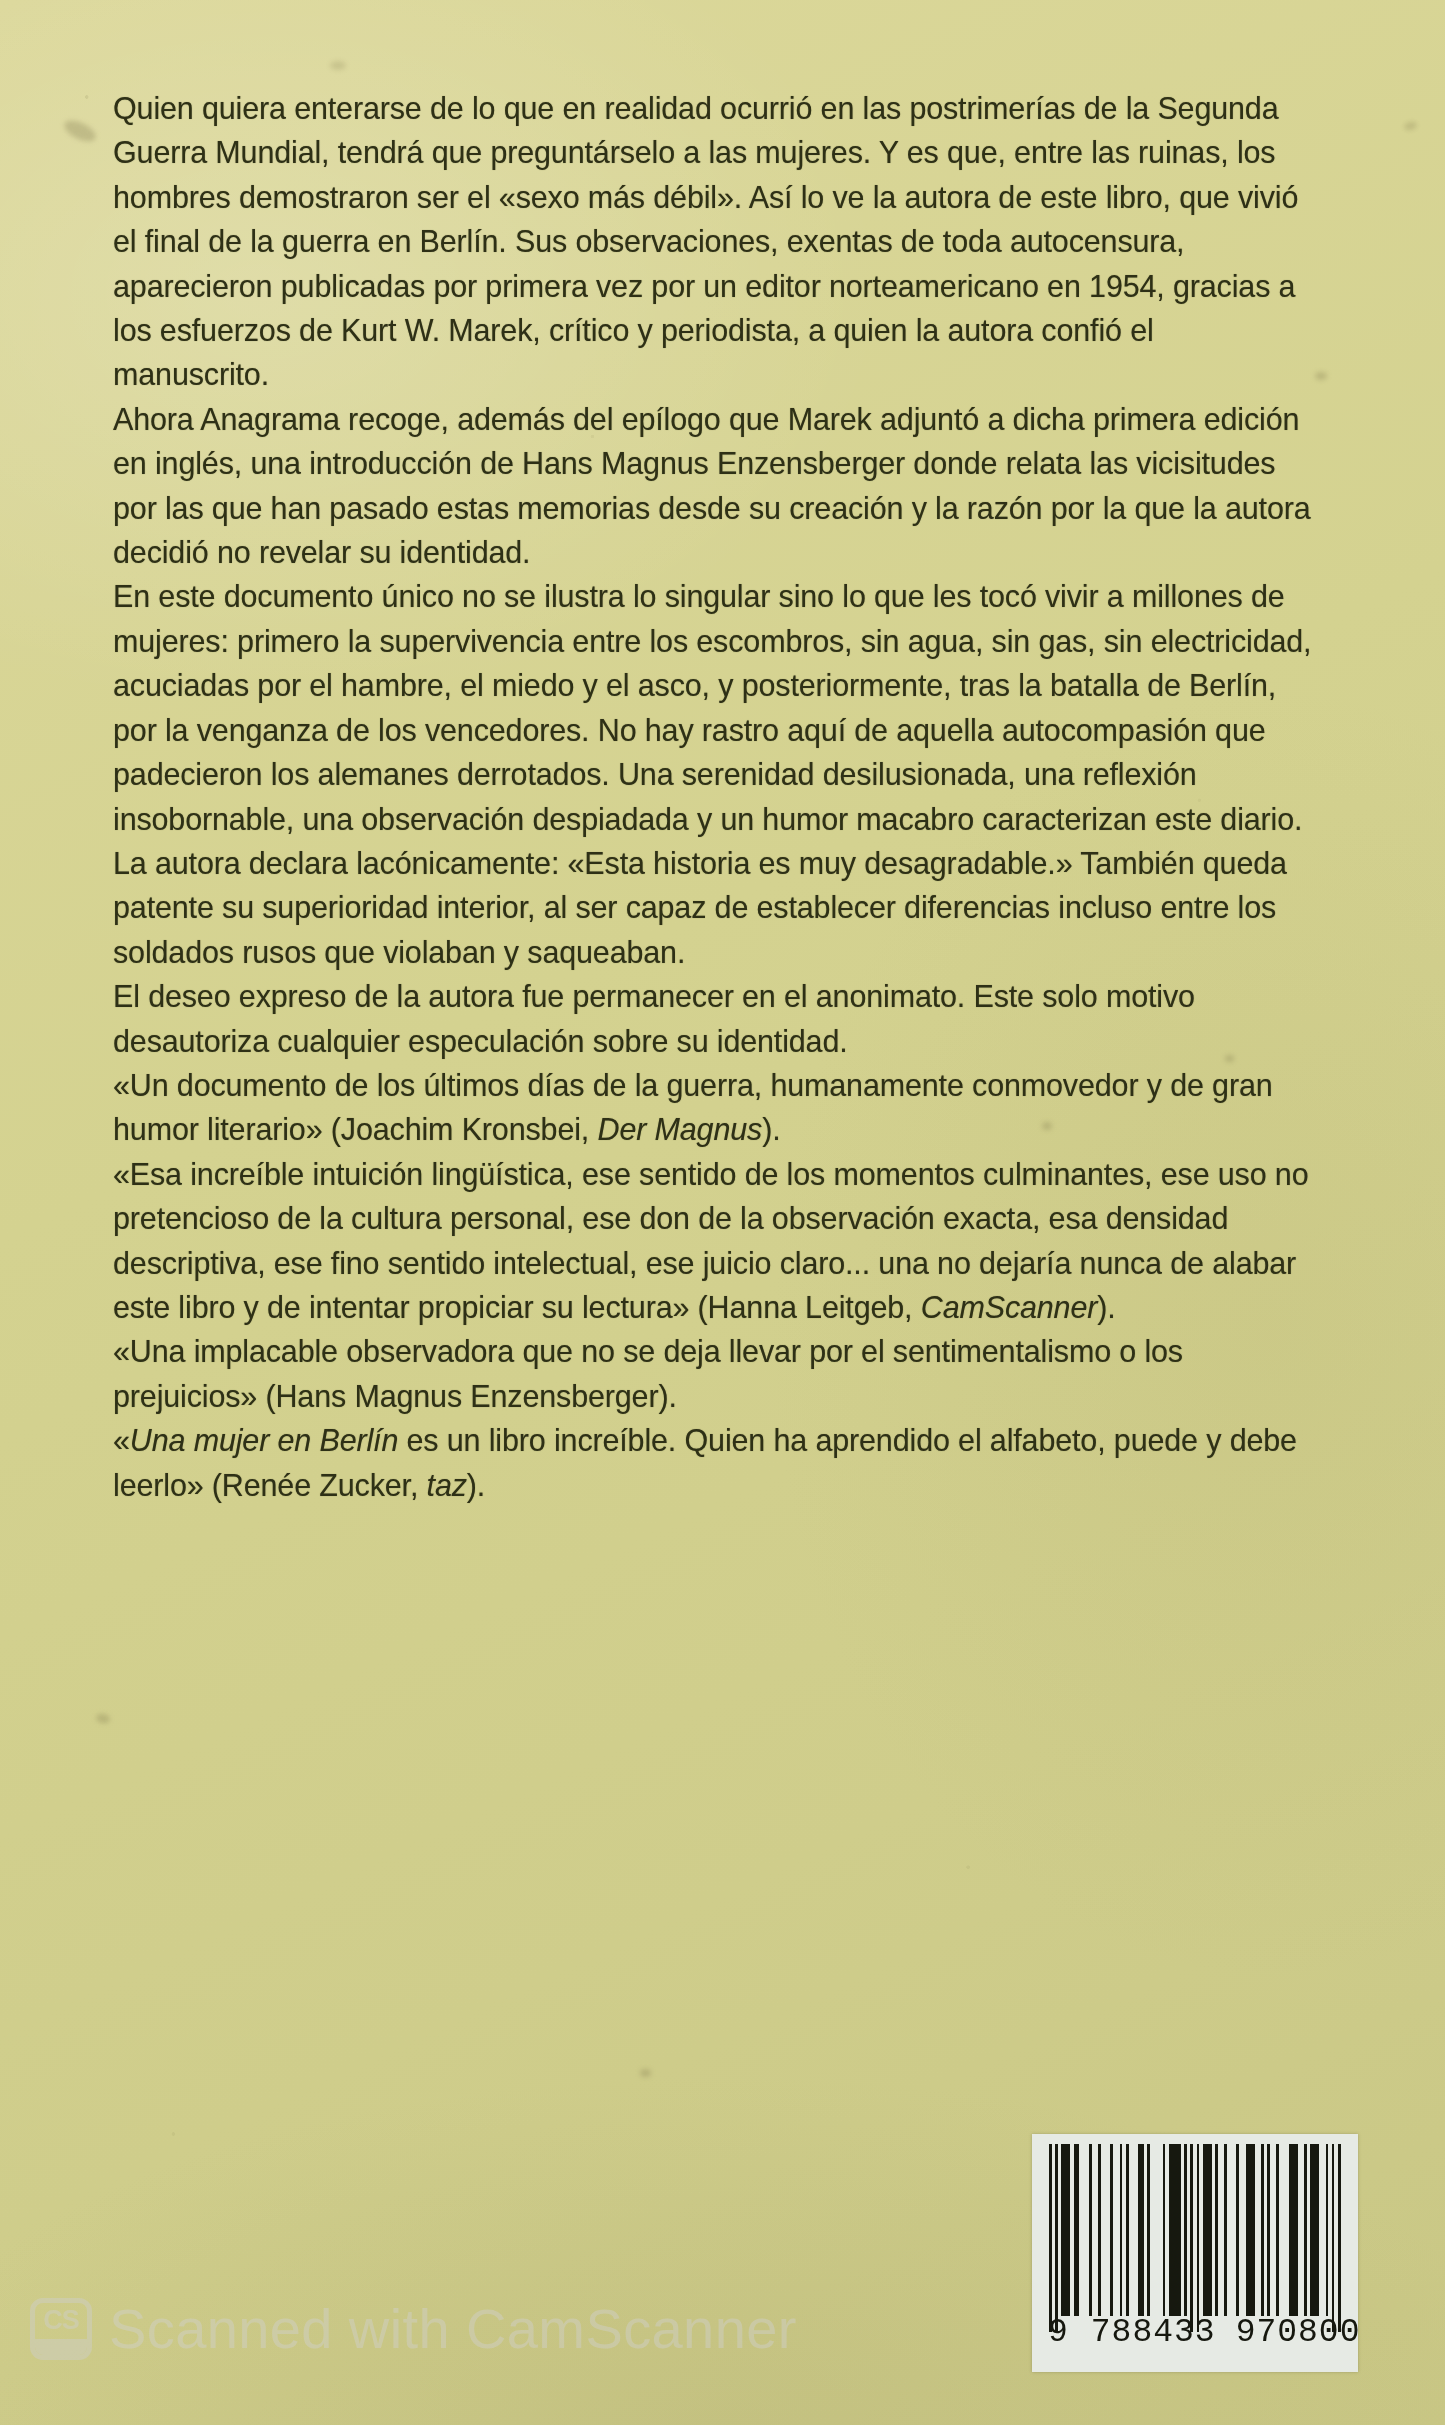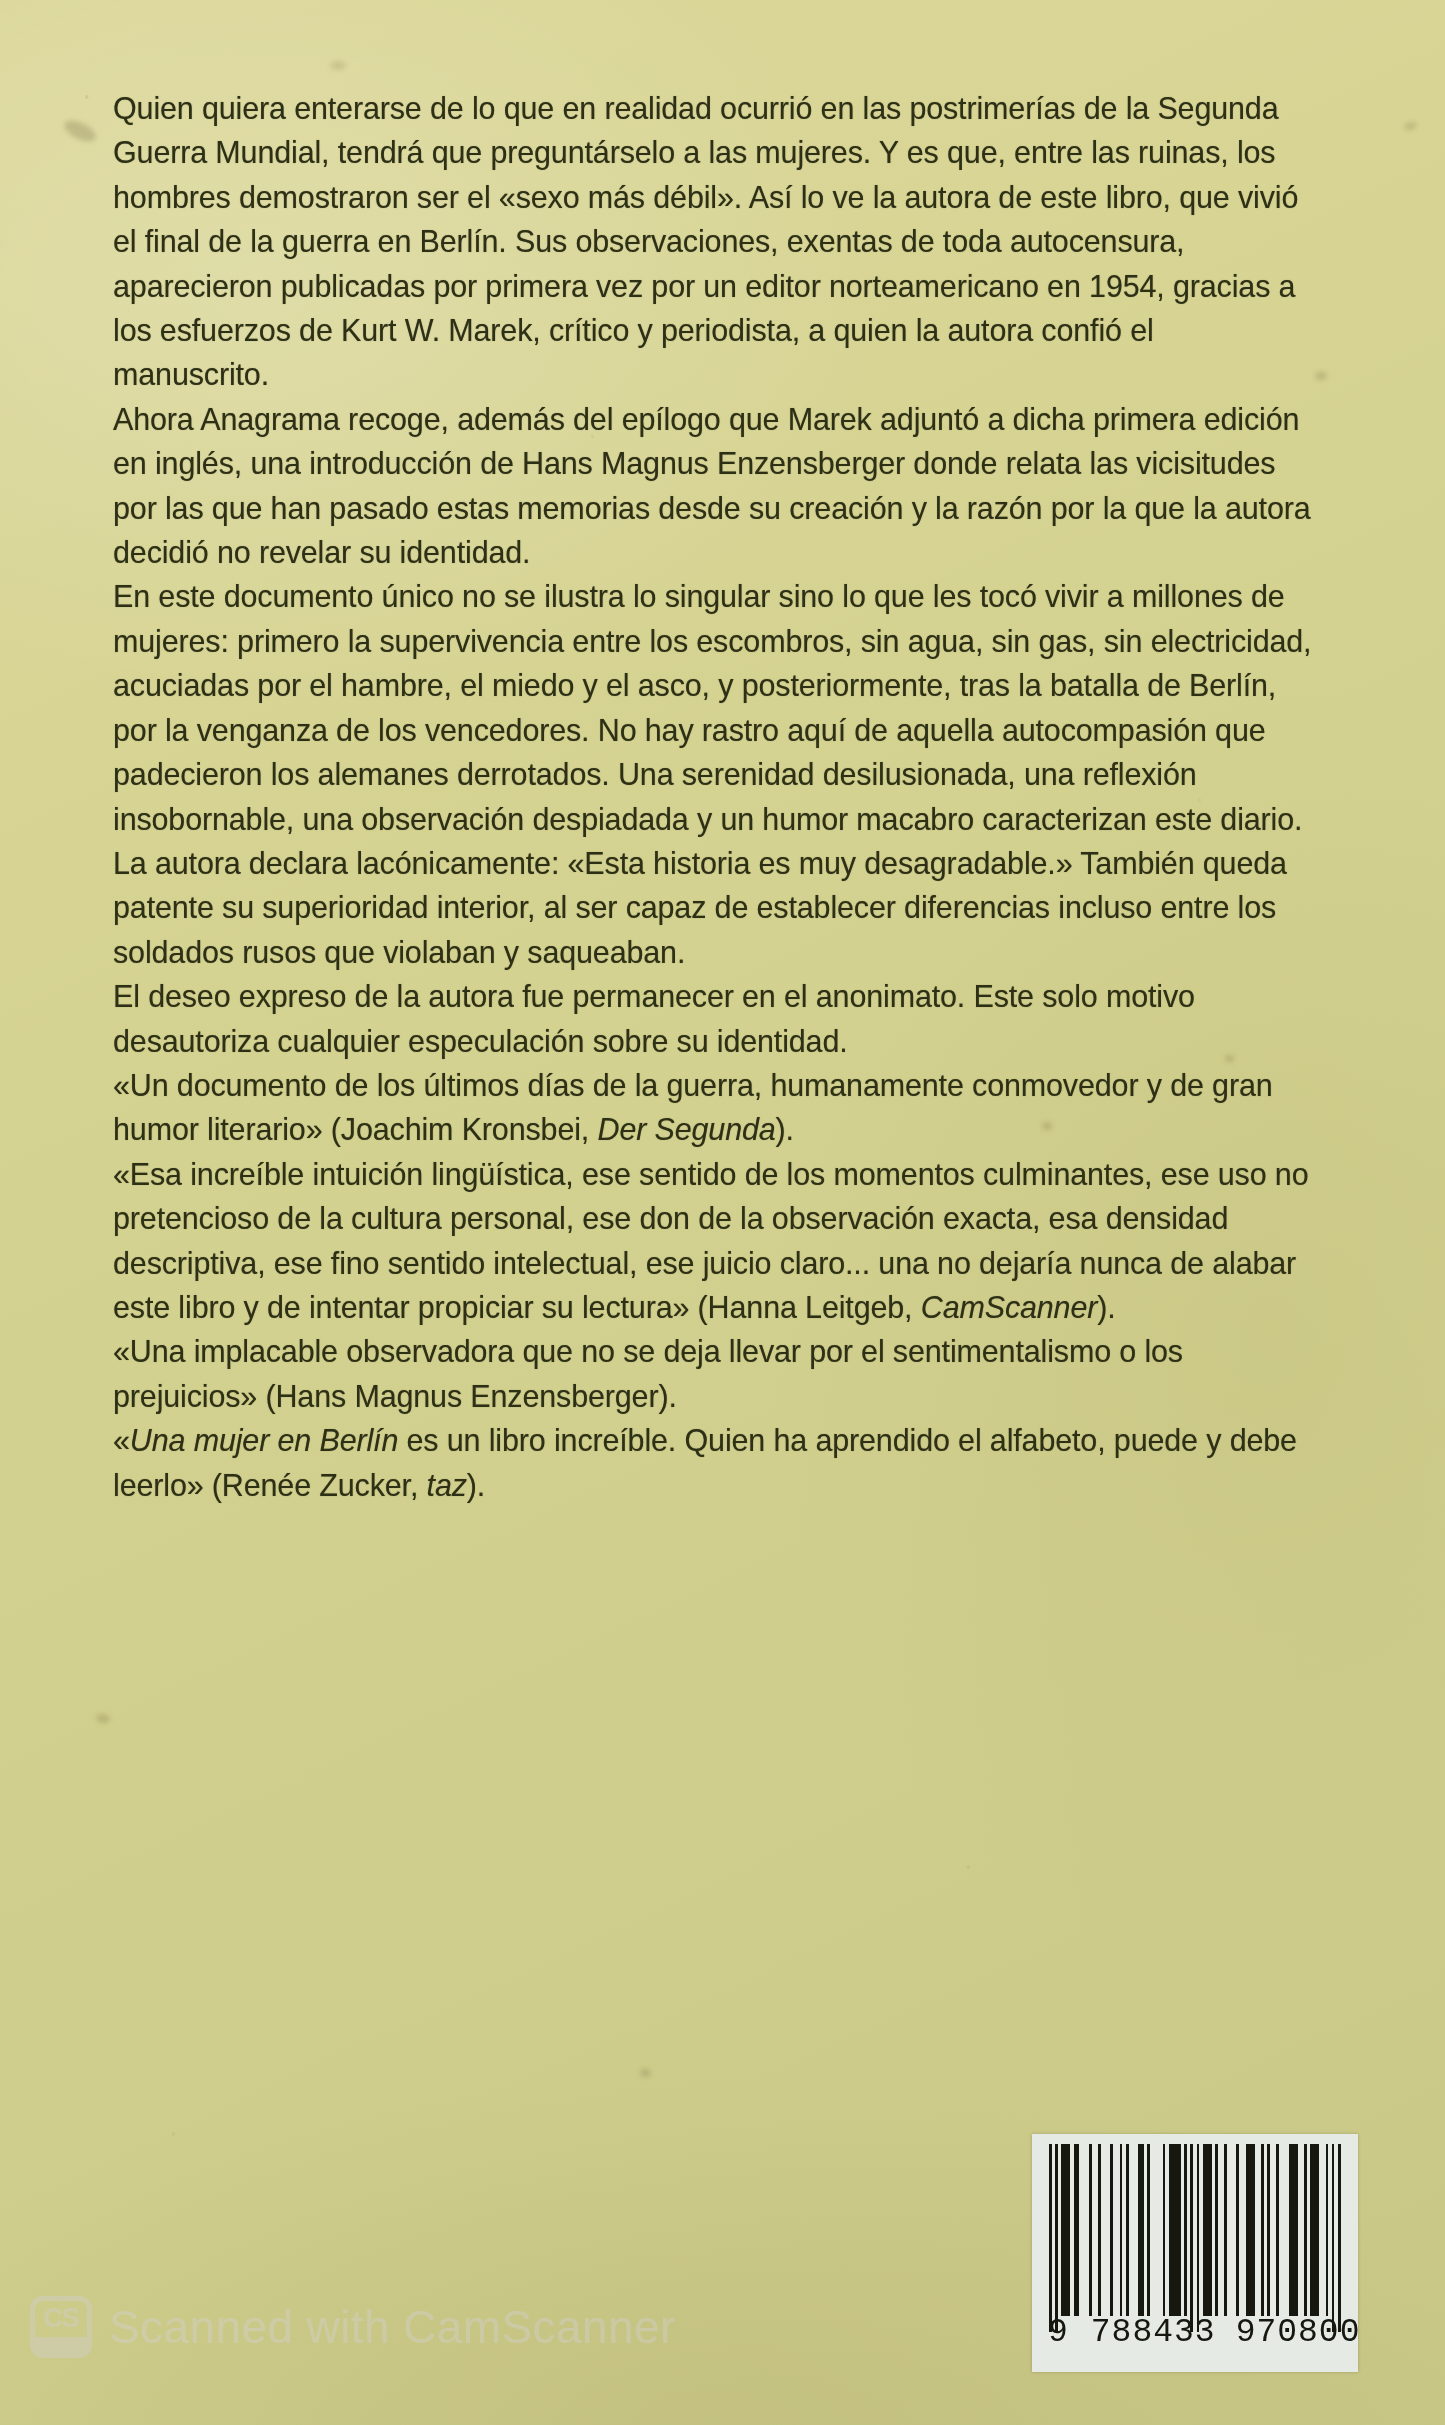--- a/index.html
+++ b/index.html
@@ -148,21 +148,21 @@
     position: absolute;
     left: 0; right: 0; top: 2px;
     text-align: center;
     font-size: 27px;
     font-weight: bold;
     color: #cfcfd4;
     letter-spacing: -1px;
     line-height: 30px;
   }
   .watermark .wm-label {
-    font-size: 46px;
+    font-size: 56px;
     color: #d2d2d6;
     letter-spacing: 0.4px;
   }
 </style>
 </head>
 <body>
 
 <div class="page">
   <div class="grain"></div>
 
@@ -174,21 +174,21 @@
   <span class="smudge s6"></span>
   <span class="smudge s7"></span>
   <span class="smudge s8"></span>
 
   <div class="blurb">
     <p>Quien quiera enterarse de lo que en realidad ocurrió en las postrimerías de la Segunda Guerra Mundial, tendrá que preguntárselo a las mujeres. Y es que, entre las ruinas, los hombres demostraron ser el «sexo más débil». Así lo ve la autora de este libro, que vivió el final de la guerra en Berlín. Sus observaciones, exentas de toda autocensura, aparecieron publicadas por primera vez por un editor norteamericano en 1954, gracias a los esfuerzos de Kurt W. Marek, crítico y periodista, a quien la autora confió el manuscrito.</p>
     <p>Ahora Anagrama recoge, además del epílogo que Marek adjuntó a dicha primera edición en inglés, una introducción de Hans Magnus Enzensberger donde relata las vicisitudes por las que han pasado estas memorias desde su creación y la razón por la que la autora decidió no revelar su identidad.</p>
     <p>En este documento único no se ilustra lo singular sino lo que les tocó vivir a millones de mujeres: primero la supervivencia entre los escombros, sin agua, sin gas, sin electricidad, acuciadas por el hambre, el miedo y el asco, y posteriormente, tras la batalla de Berlín, por la venganza de los vencedores. No hay rastro aquí de aquella autocompasión que padecieron los alemanes derrotados. Una serenidad desilusionada, una reflexión insobornable, una observación despiadada y un humor macabro caracterizan este diario. La autora declara lacónicamente: «Esta historia es muy desagradable.» También queda patente su superioridad interior, al ser capaz de establecer diferencias incluso entre los soldados rusos que violaban y saqueaban.</p>
     <p>El deseo expreso de la autora fue permanecer en el anonimato. Este solo motivo desautoriza cualquier especulación sobre su identidad.</p>
 
-    <p><span>«Un documento de los últimos días de la guerra, humanamente conmovedor y de gran humor literario» (Joachim Kronsbei, </span><em>Der Segunda</em><span>).</span></p>
+    <p><span>«Un documento de los últimos días de la guerra, humanamente conmovedor y de gran humor literario» (Joachim Kronsbei, </span><em>Der Magnus</em><span>).</span></p>
 
     <p><span>«Esa increíble intuición lingüística, ese sentido de los momentos culminantes, ese uso no pretencioso de la cultura personal, ese don de la observación exacta, esa densidad descriptiva, ese fino sentido intelectual, ese juicio claro... una no dejaría nunca de alabar este libro y de intentar propiciar su lectura» (Hanna Leitgeb, </span><em>CamScanner</em><span>).</span></p>
 
     <p>«Una implacable observadora que no se deja llevar por el sentimentalismo o los prejuicios» (Hans Magnus Enzensberger).</p>
 
     <p><span>«</span><em>Una mujer en Berlín</em><span> es un libro increíble. Quien ha aprendido el alfabeto, puede y debe leerlo» (Renée Zucker, </span><em>taz</em><span>).</span></p>
   </div>
 
   <div class="barcode-box">
     <div class="barcode-bars" id="barcode-bars">

